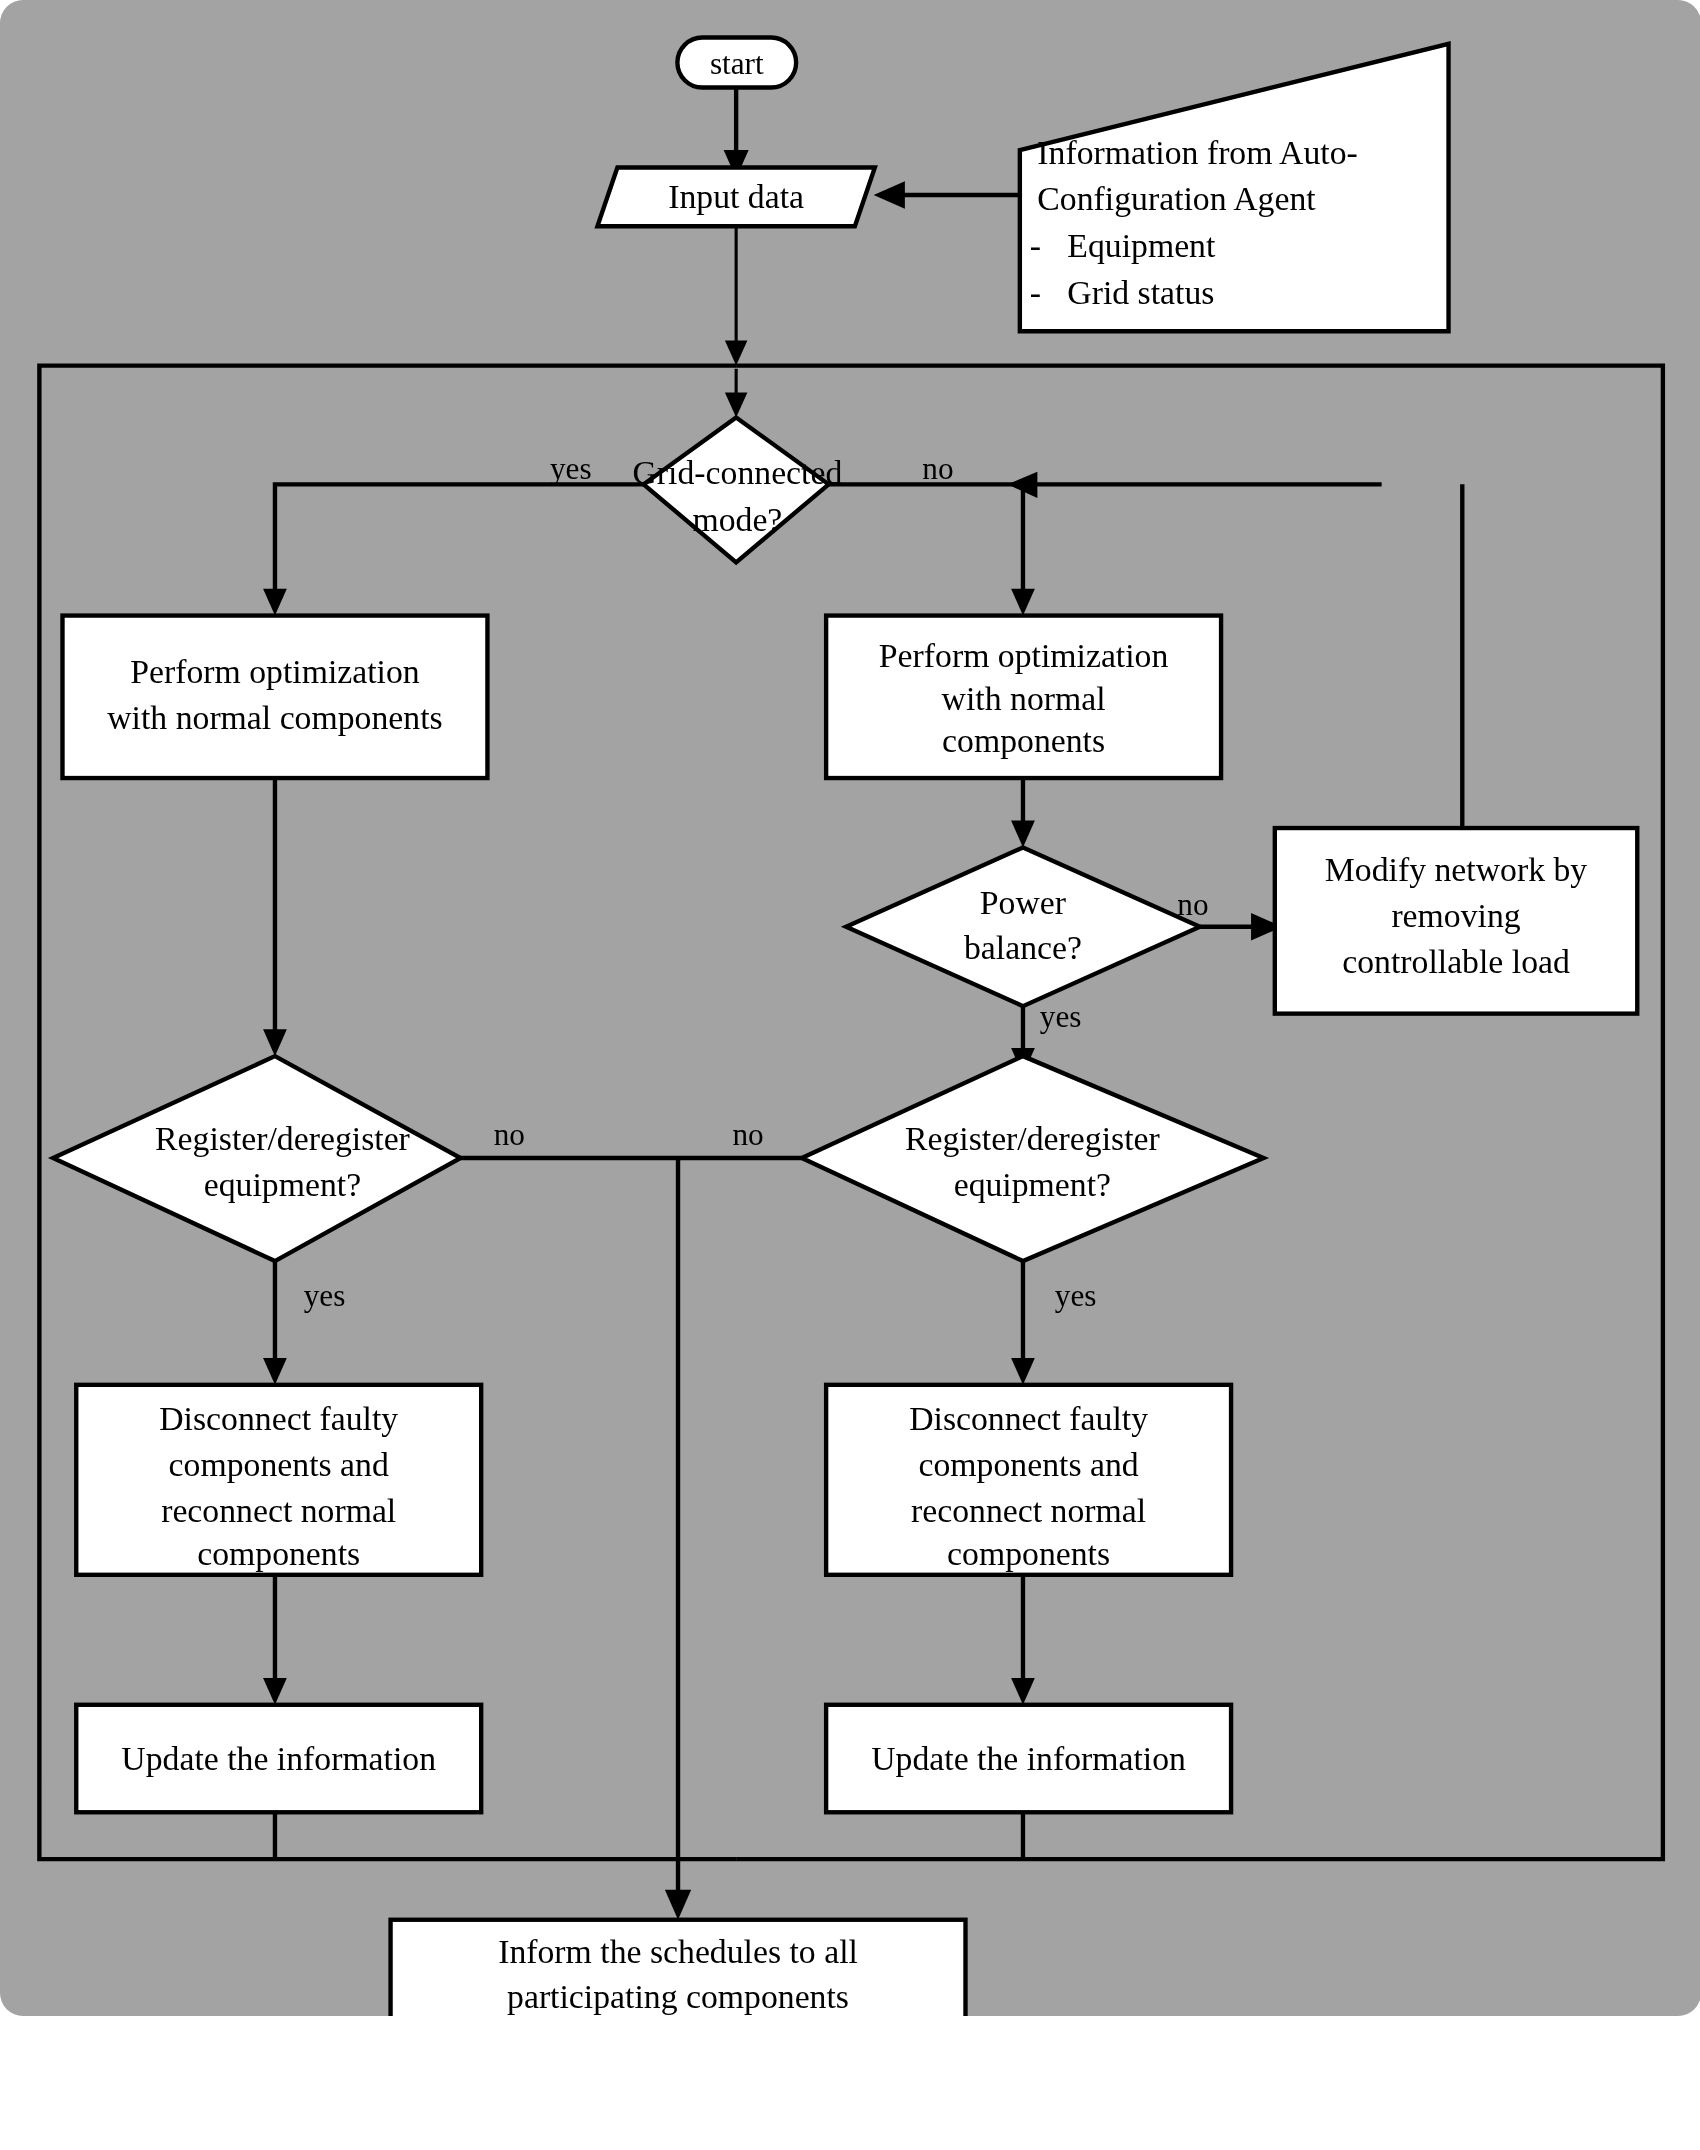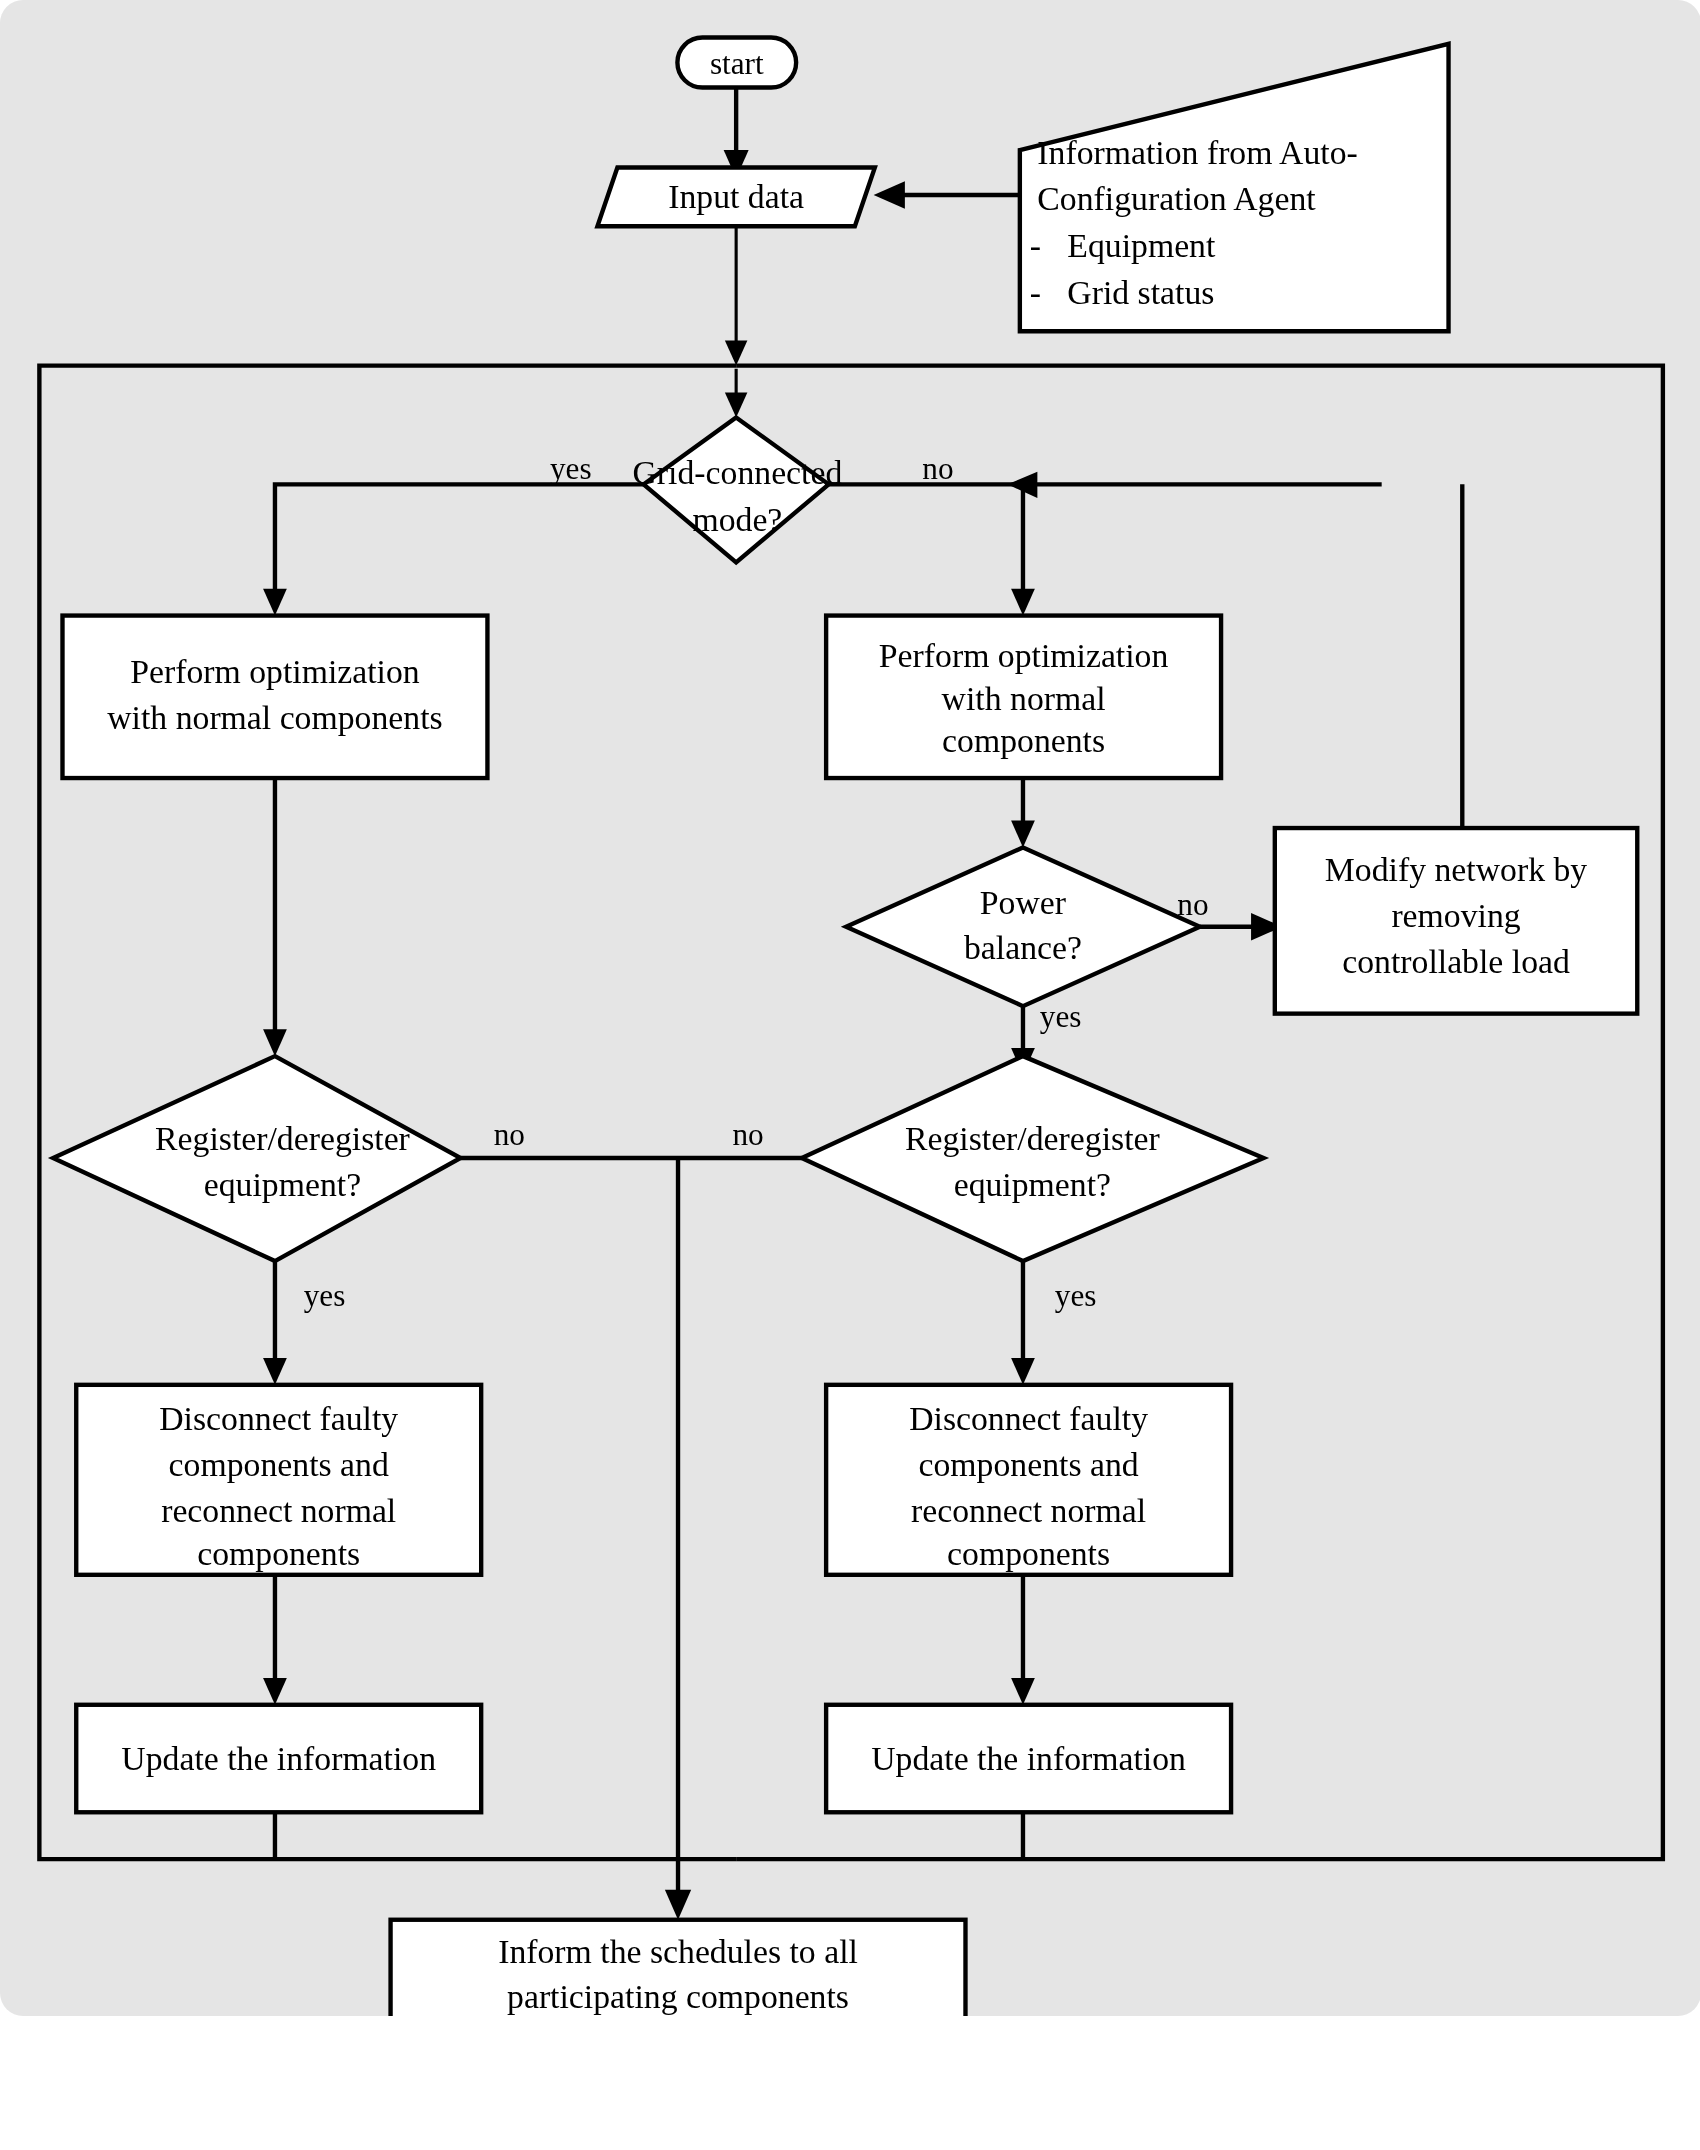--- a/index.html
+++ b/index.html
@@ -7,21 +7,21 @@
     padding: 0;
     background: #ffffff;
   }
   body {
     font-family: "Liberation Serif", "DejaVu Serif", serif;
   }
   #flowchart-root {
     position: relative;
     width: 1701px;
     height: 2016px;
-    background: #e5e5e5;
+    background: #a3a3a3;
     overflow: hidden;
     border-radius: 23px;
   }
   svg.diagram {
     display: block;
     width: 1701px;
     height: 2151px;
   }
   .shape-stroke {
     fill: #ffffff;

